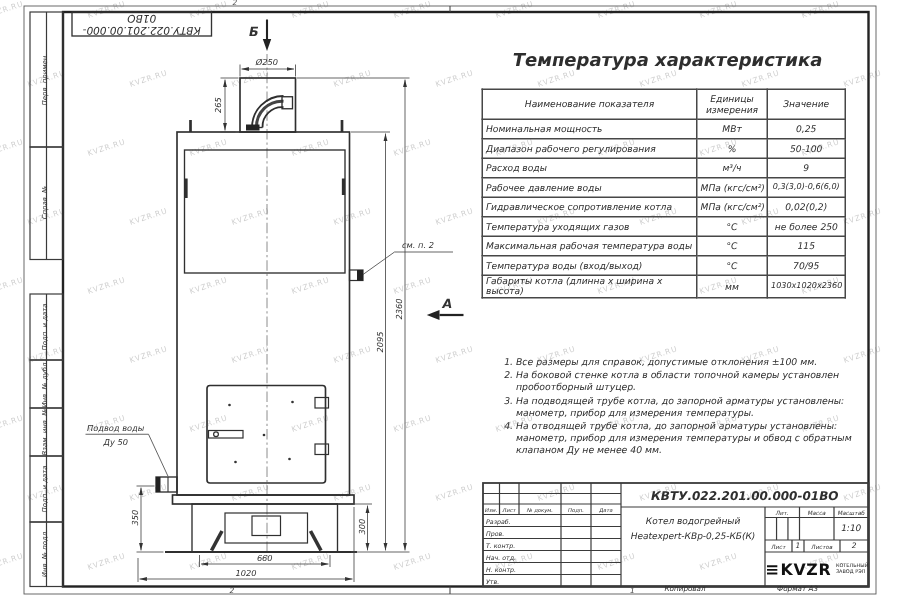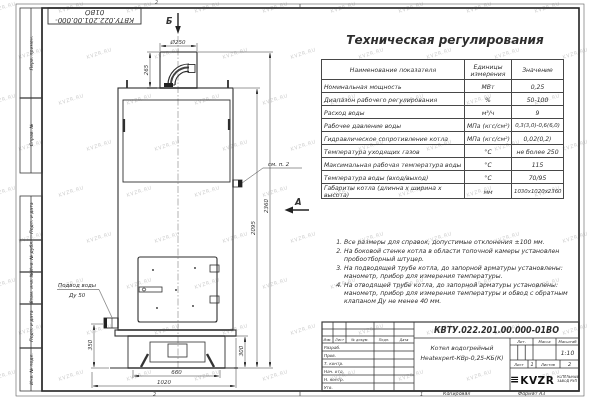--- a/index.html
+++ b/index.html
@@ -298,21 +298,21 @@
   <span class="mlabel" style="left:31px;top:135px;">Справ. №</span>
   <span class="mlabel" style="left:31px;top:218px;">Подп. и дата</span>
   <span class="mlabel" style="left:31px;top:256px;">Инв. № дубл.</span>
   <span class="mlabel" style="left:31px;top:288px;">Взам. инв. №</span>
   <span class="mlabel" style="left:31px;top:326px;">Подп. и дата</span>
   <span class="mlabel" style="left:31px;top:369px;">Инв. № подл.</span>
 
   <div class="tb-txt" style="left:48px;top:8px;width:93px;height:16px;transform:rotate(180deg);font-size:7px;">КВТУ.022.201.00.000-01ВО</div>
   <span class="abs" style="left:155px;top:-1px;font-size:5px;color:#555;">2</span>
 
-  <div class="abs" style="left:330px;top:33px;width:230px;text-align:center;font-size:12px;font-weight:600;">Техническая регулирования</div>
+  <div class="abs" style="left:330px;top:33px;width:230px;text-align:center;font-size:12px;font-weight:600;">Температура характеристика</div>
 
   <table id="spec-table">
     <colgroup>
         <col style="width:143px">
         <col style="width:47px">
         <col style="width:52px">
       </colgroup>
     <tbody>
         <tr>
       <th>Наименование показателя</th>

